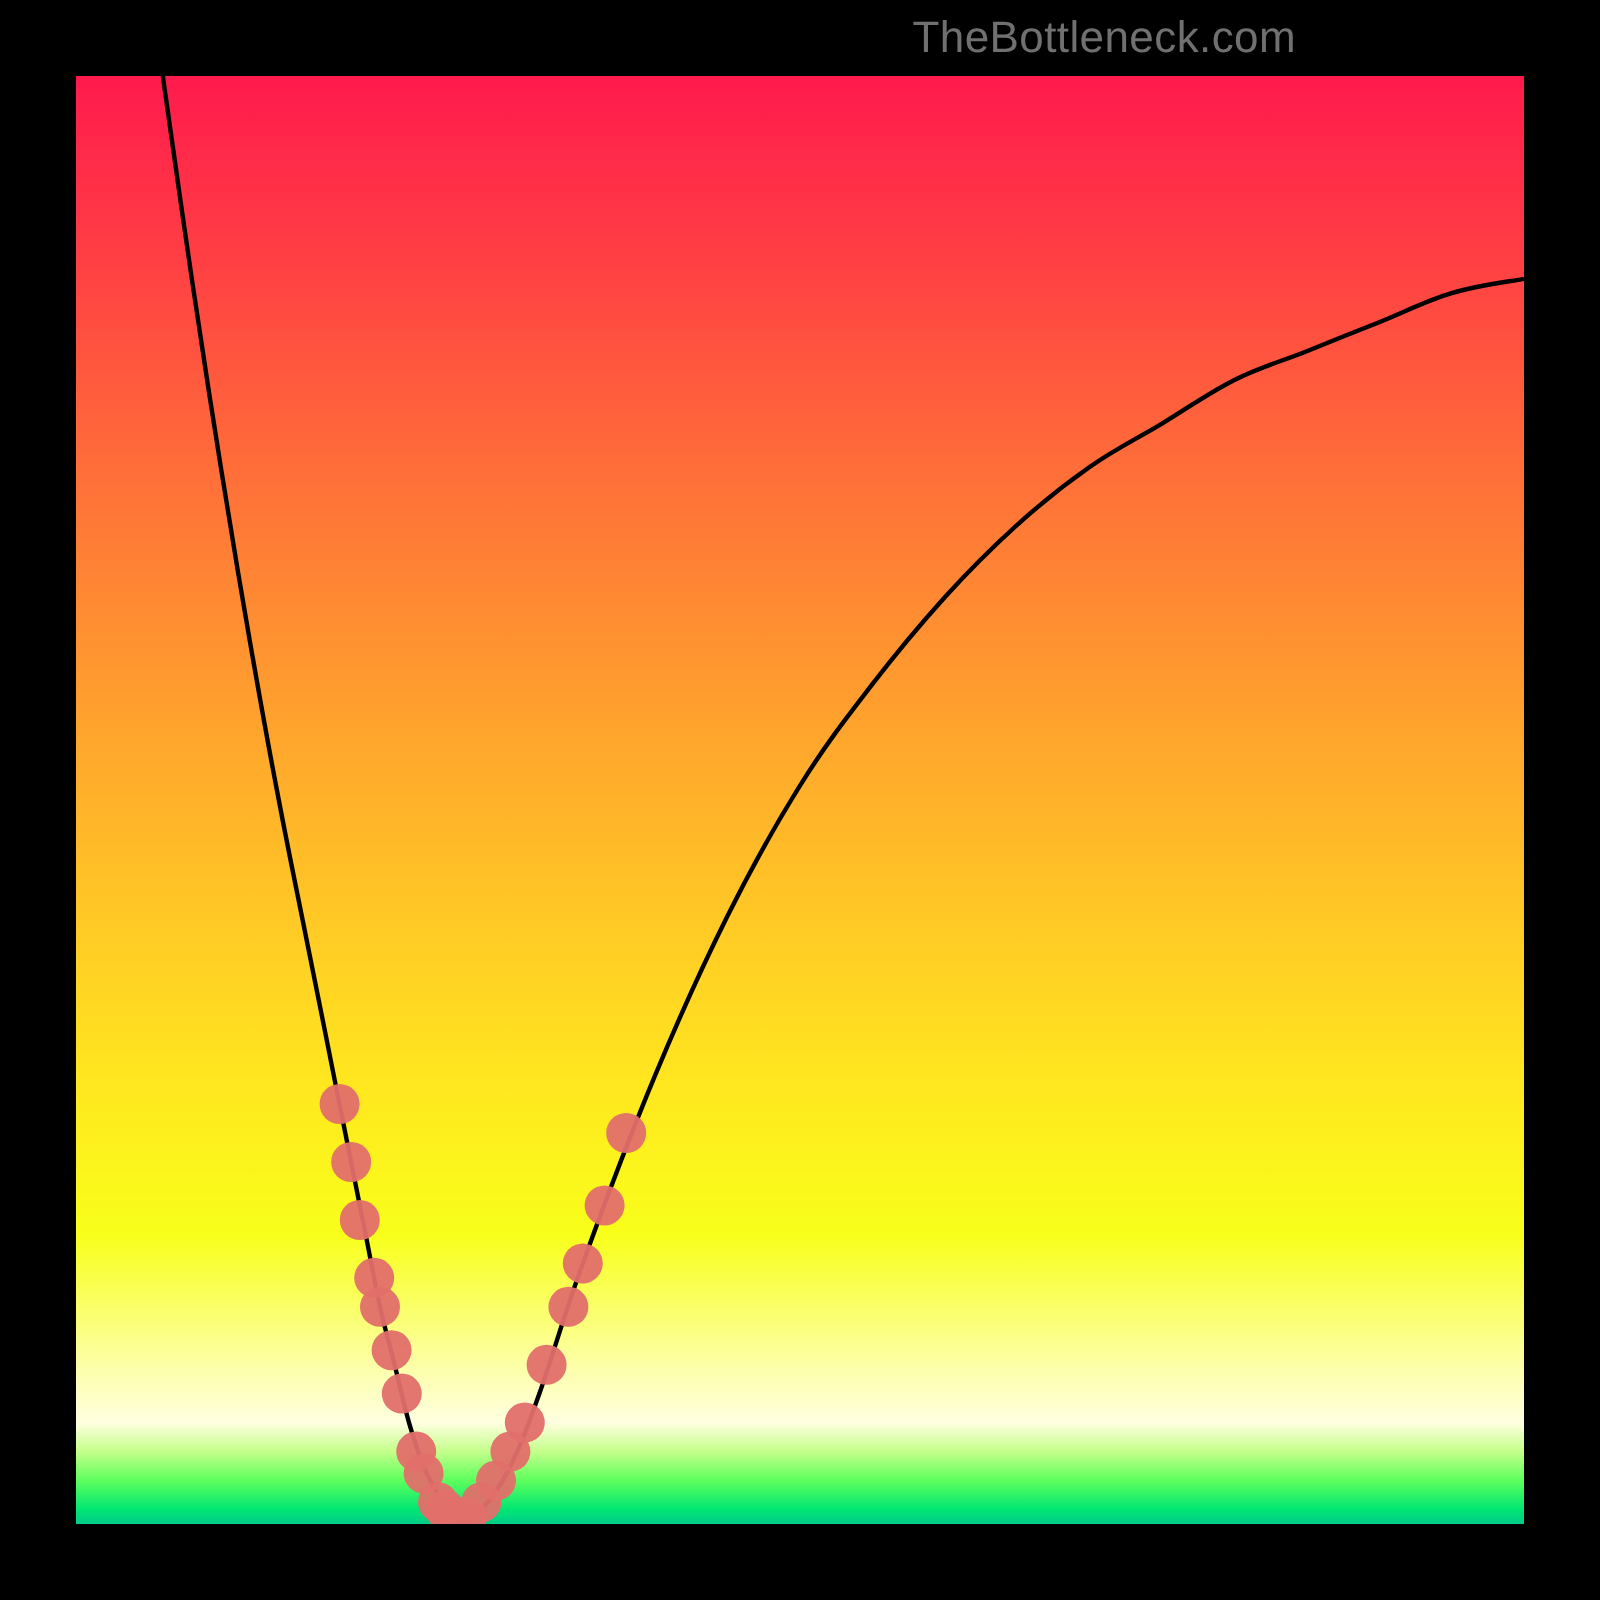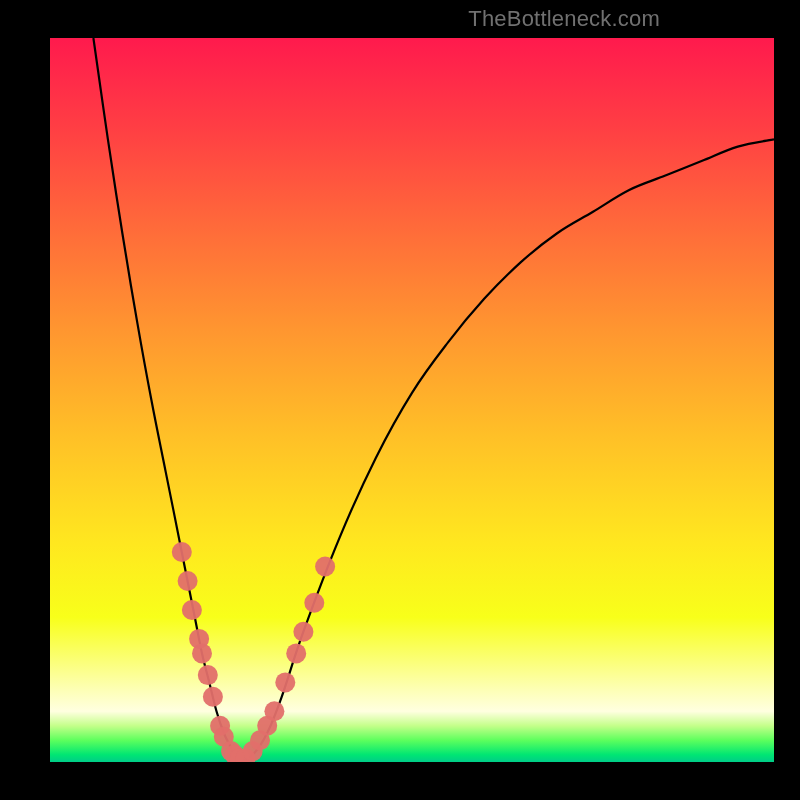--- a/index.html
+++ b/index.html
@@ -7,21 +7,21 @@
     padding: 0;
     width: 800px;
     height: 800px;
     overflow: hidden;
     background: #000;
     font-family: Arial, Helvetica, sans-serif;
   }
   .frame {
     position: absolute;
     top: 0;
-    left: 12px;
+    left: 0;
     width: 660px;
     height: 800px;
     background: #000;
   }
   .plot {
     position: absolute;
     top: 38px;
     left: 38px;
     width: 724px;
     height: 724px;

